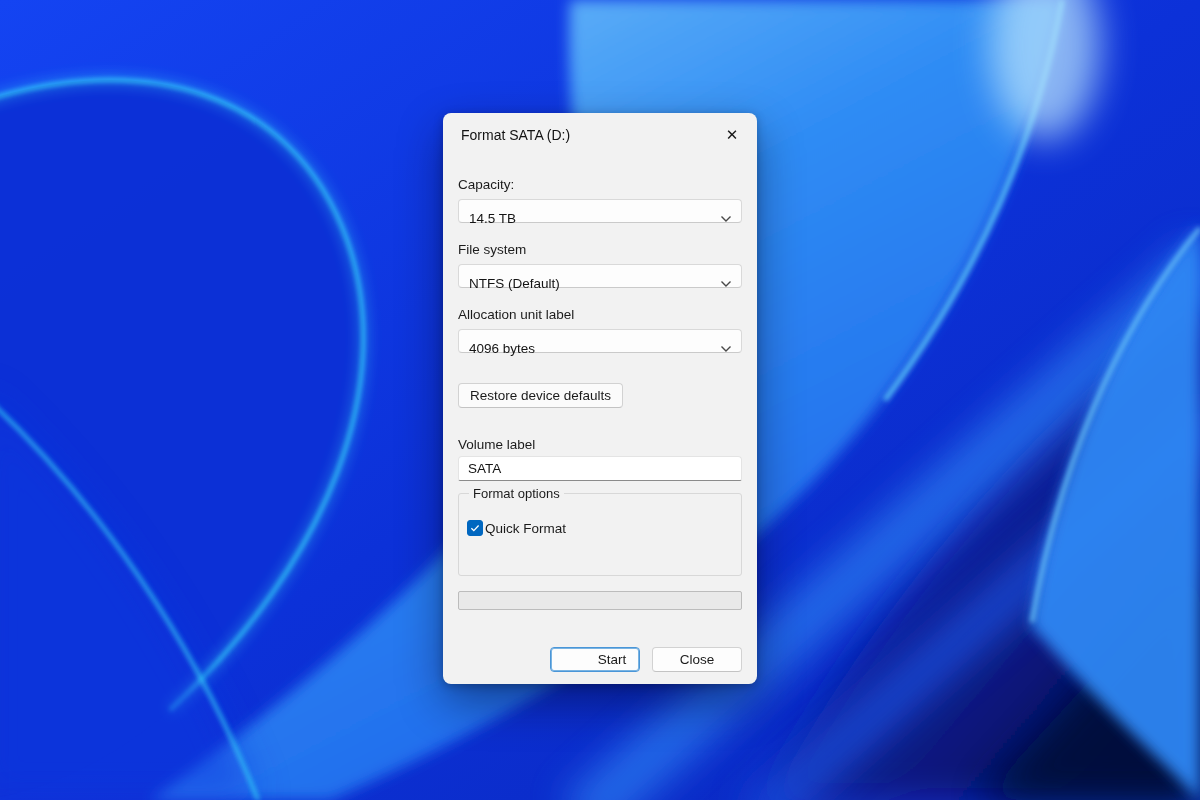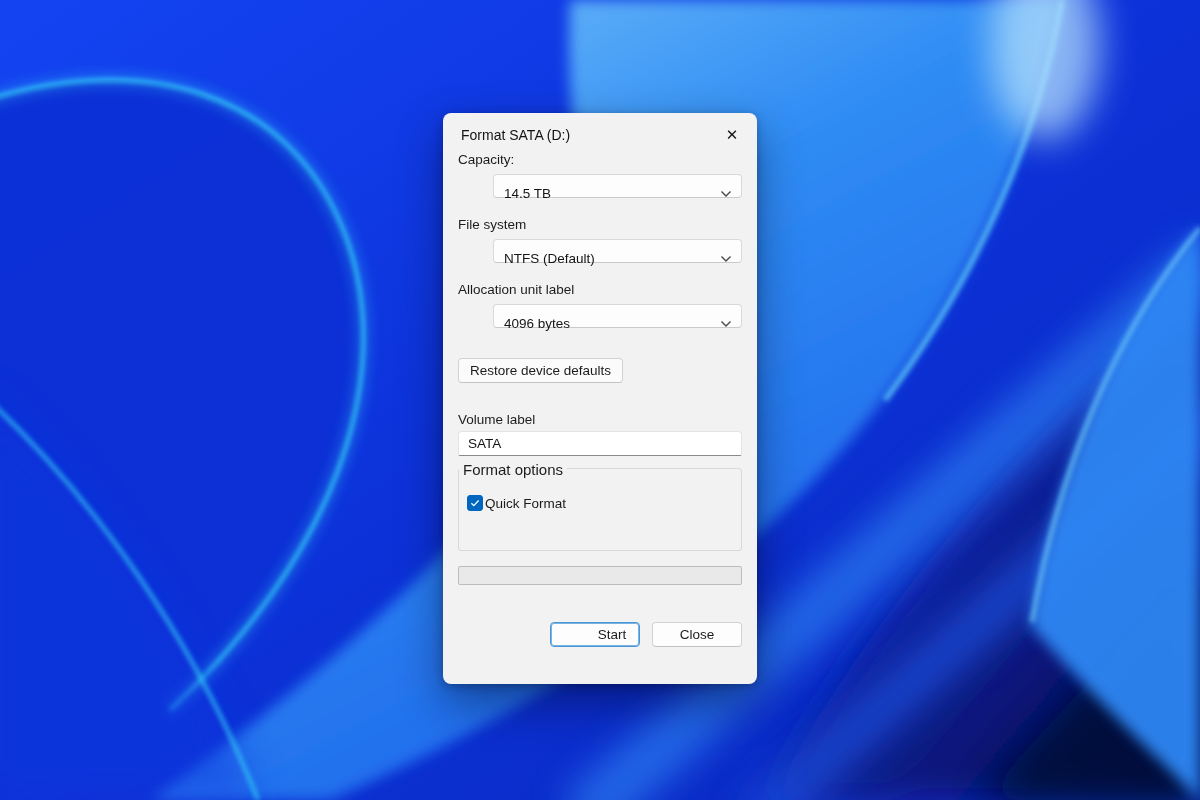--- a/index.html
+++ b/index.html
@@ -12,42 +12,42 @@
     position:absolute; left:443px; top:113px; width:314px; height:571px;
     background:#f2f2f2; border-radius:8px;
     box-shadow:0 18px 45px rgba(0,0,25,.42), 0 2px 10px rgba(0,0,0,.25);
     color:#1b1b1b; font-size:13.5px;
   }
   .titlebar { display:flex; align-items:center; justify-content:space-between; padding:10px 10px 0 18px; height:33px; }
   .title { font-size:14px; color:#131313; }
   .close-btn { width:30px; height:24px; display:flex; align-items:center; justify-content:center;
     font-size:15px; color:#151515; border-radius:4px; cursor:default; background:transparent; border:none; }
   .content { padding:0 15px; }
-  .field-label { margin-top:6px; color:#1c1c1c; }
+  .field-label { margin-top:31px; color:#1c1c1c; }
   .field-label.tight { margin-top:19px; }
   .combo {
     margin-top:7px; height:24px; background:#fdfdfd;
     border:1px solid #d9d9d9; border-bottom-color:#cacaca; border-radius:4px;
     display:flex; align-items:center; justify-content:space-between; padding:15px 9px 0 10px;
-    font-size:13.5px; color:#141414;margin-left:35px;
+    font-size:13.5px; color:#141414;
   }
   .chev { width:12px; height:8px; display:block; }
   .restore-btn {
     margin-top:30px; width:165px; height:25px; background:#fbfbfb;
     border:1px solid #d2d2d2; border-bottom-color:#c3c3c3; border-radius:4px;
     font-size:13.5px; color:#1b1b1b; font-family:"Liberation Sans", sans-serif;
   }
   .vol-label { margin-top:29px; }
   .vol-input {
     margin-top:4px; width:284px; height:25px; background:#ffffff;
     border:1px solid #e4e4e4; border-bottom:1px solid #8b8b8b; border-radius:4px 4px 2px 2px;
     padding:0 9px; font-size:13.5px; color:#141414; font-family:"Liberation Sans", sans-serif;
   }
   .groupbox { position:relative; margin-top:12px; height:83px; border:1px solid #d8d8d8; border-radius:3px; }
-  .legend { position:absolute; top:-8px; left:0; background:#f2f2f2; padding:0 4px; font-size:15px; color:#1c1c1c; }
+  .legend { position:absolute; top:-8px; left:10px; background:#f2f2f2; padding:0 4px; font-size:13px; color:#1c1c1c; }
   .check-row { display:flex; align-items:center; padding:26px 0 0 8px; }
   .checkbox { width:16px; height:16px; border-radius:3px; border:1px solid #8a8a8a; background:#fff;
     display:flex; align-items:center; justify-content:center; }
   .checkbox[data-checked="true"] { background:#0067c0; border-color:#0067c0; }
   .checkbox svg { width:12px; height:12px; display:block; }
   .check-label { margin-left:2px; font-size:13.5px; }
   .progress { margin-top:15px; height:19px; background:#e9e9e9; border:1px solid #bcbcbc; border-radius:2px; overflow:hidden; }
   .progress-fill { height:100%; width:0%; background:#26a0da; }
   .actions { display:flex; justify-content:flex-end; gap:12px; margin-top:37px; }
   .btn { width:90px; height:25px; border-radius:4px; background:#fdfdfd; font-size:13.5px; color:#1b1b1b;

